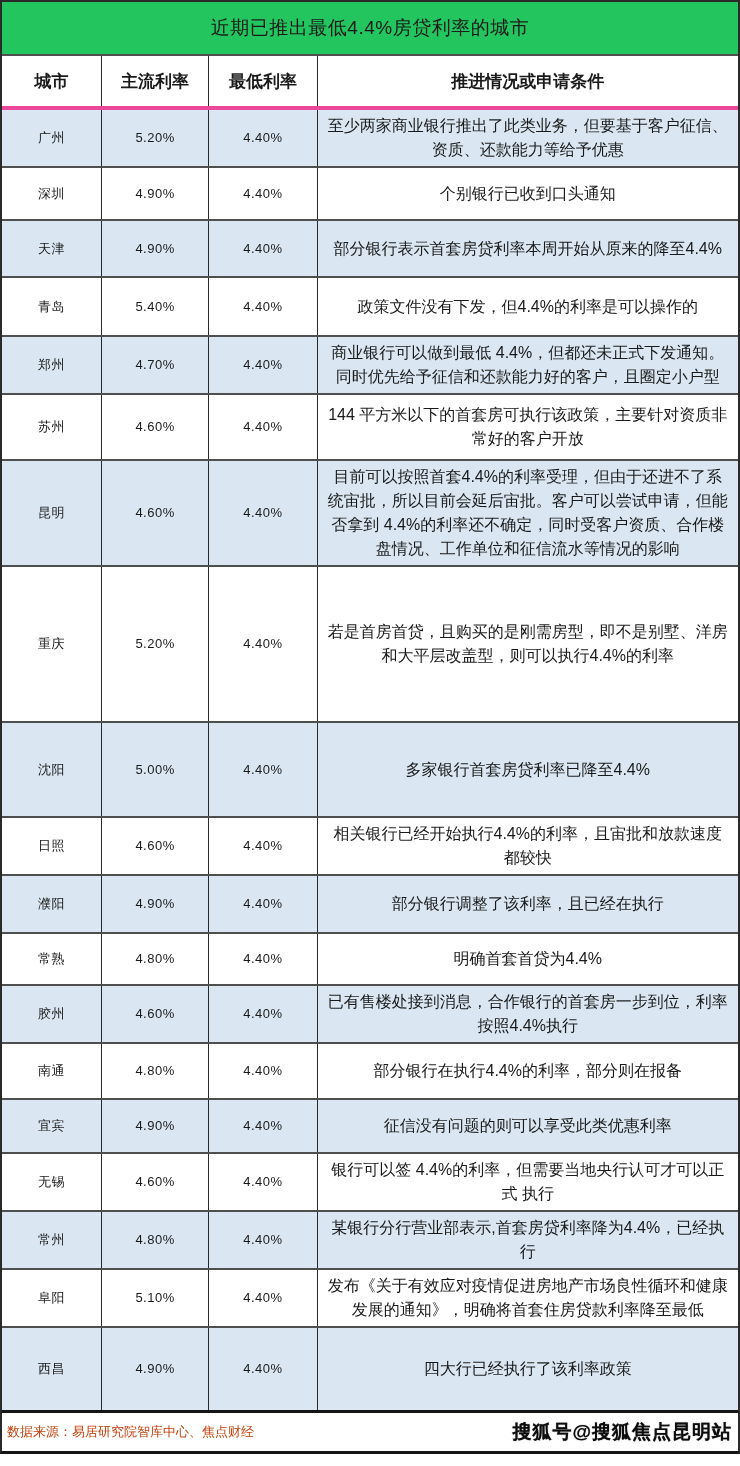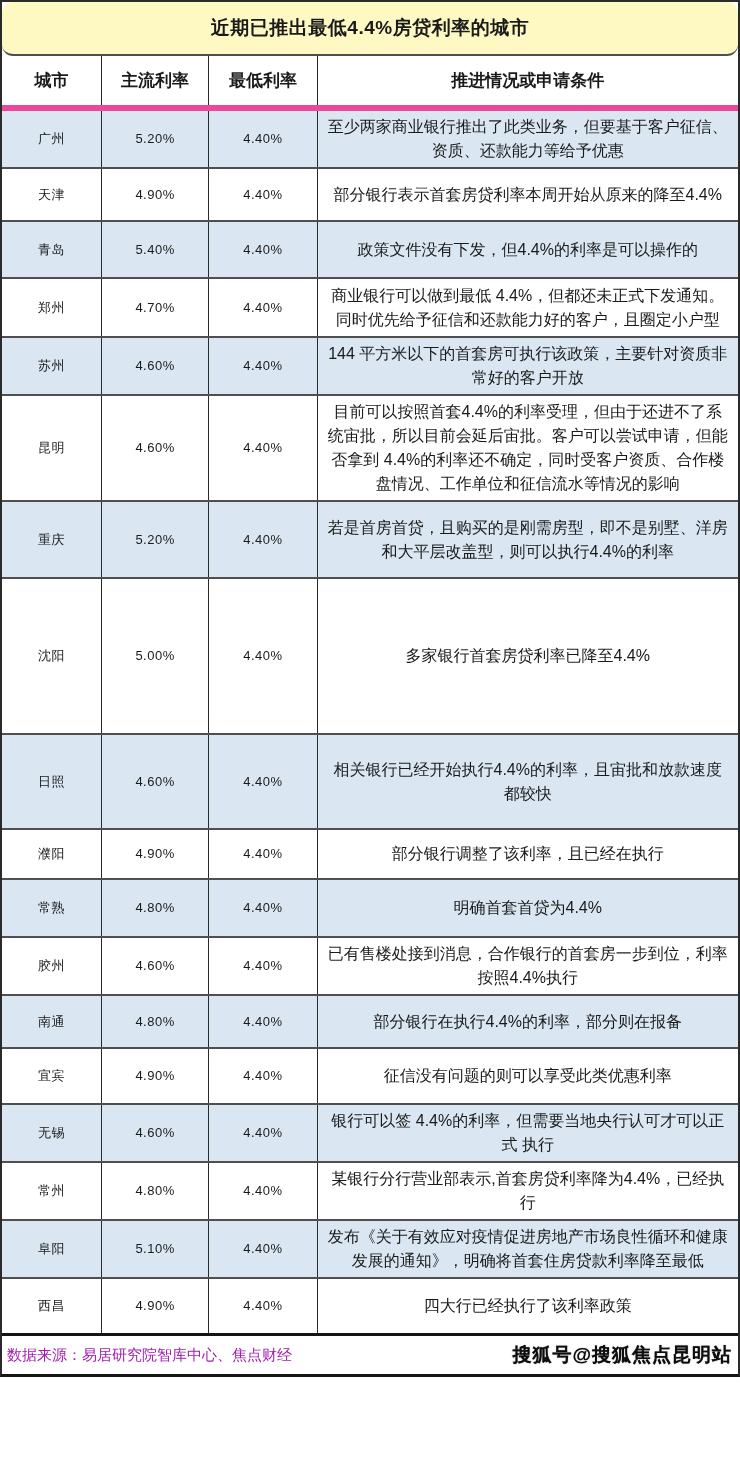--- a/index.html
+++ b/index.html
@@ -15,25 +15,24 @@
     border:2px solid #2a2a2a;
     border-bottom:3px solid #151515;
     margin:0 0 4px 0;
   }
   .table-title {
     height:52px;
     display:flex;
     align-items:center;
     justify-content:center;
     font-size:19px;
-    font-weight:bold;
+    font-weight:normal;
     letter-spacing:0.5px;
     border-bottom:2px solid #4f4f4f;
-    background:#fef9c3;
-    border-radius:11px;
+    background:#22c55e;
   }
   table.rate-table {
     width:100%;
     border-collapse:collapse;
     table-layout:fixed;
   }
   col.c-city  { width:13.5%; }
   col.c-main  { width:14.6%; }
   col.c-low   { width:14.7%; }
   col.c-status{ width:57.2%; }
@@ -41,21 +40,21 @@
   thead tr { height:52px; }
   th {
     font-size:17px;
     font-weight:bold;
     text-align:center;
     vertical-align:middle;
     background:#ffffff;
     padding:2px 4px;
   }
   th + th, td + td { border-left:1.5px solid #2a2a2a; }
-  thead tr { border-bottom:6px solid #ec4899;margin-top:42px; }
+  thead tr { border-bottom:4px solid #ec4899;margin-top:42px; }
   tbody tr { border-top:2px solid #4f4f4f; }
   td {
     text-align:center;
     vertical-align:middle;
     font-size:16px;
     line-height:24px;
     padding:4px 6px;
     background:#ffffff;
   }
   td.city-cell, td.rate-cell { font-size:13px; letter-spacing:0.5px; }
@@ -76,21 +75,21 @@
 
   .sheet-footer {
     height:38px;
     display:flex;
     align-items:center;
     justify-content:space-between;
     border-top:3px solid #151515;
     padding:0 6px 0 5px;
     background:#ffffff;
   }
-  .source-text { font-size:15px; color:#a21caf; }
+  .source-text { font-size:13px; color:#c2410c; }
   .watermark-text {
     font-size:19px;
     font-weight:bold;
     color:#0d0d0d;
     letter-spacing:1px;
     text-shadow:0 0 1px #555;
   }
 </style>
 </head>
 <body>
@@ -116,20 +115,26 @@
         </tr>
       </thead>
       <tbody id="table-body">
           <tr>
     <td class="city-cell">广州</td>
     <td class="rate-cell">5.20%</td>
     <td class="rate-cell">4.40%</td>
     <td class="status-cell">至少两家商业银行推出了此类业务，但要基于客户征信、资质、还款能力等给予优惠</td>
   </tr>
           <tr>
+    <td class="city-cell">深圳</td>
+    <td class="rate-cell">4.90%</td>
+    <td class="rate-cell">4.40%</td>
+    <td class="status-cell">个别银行已收到口头通知</td>
+  </tr>
+          <tr>
     <td class="city-cell">天津</td>
     <td class="rate-cell">4.90%</td>
     <td class="rate-cell">4.40%</td>
     <td class="status-cell">部分银行表示首套房贷利率本周开始从原来的降至4.4%</td>
   </tr>
           <tr>
     <td class="city-cell">青岛</td>
     <td class="rate-cell">5.40%</td>
     <td class="rate-cell">4.40%</td>
     <td class="status-cell">政策文件没有下发，但4.4%的利率是可以操作的</td>

